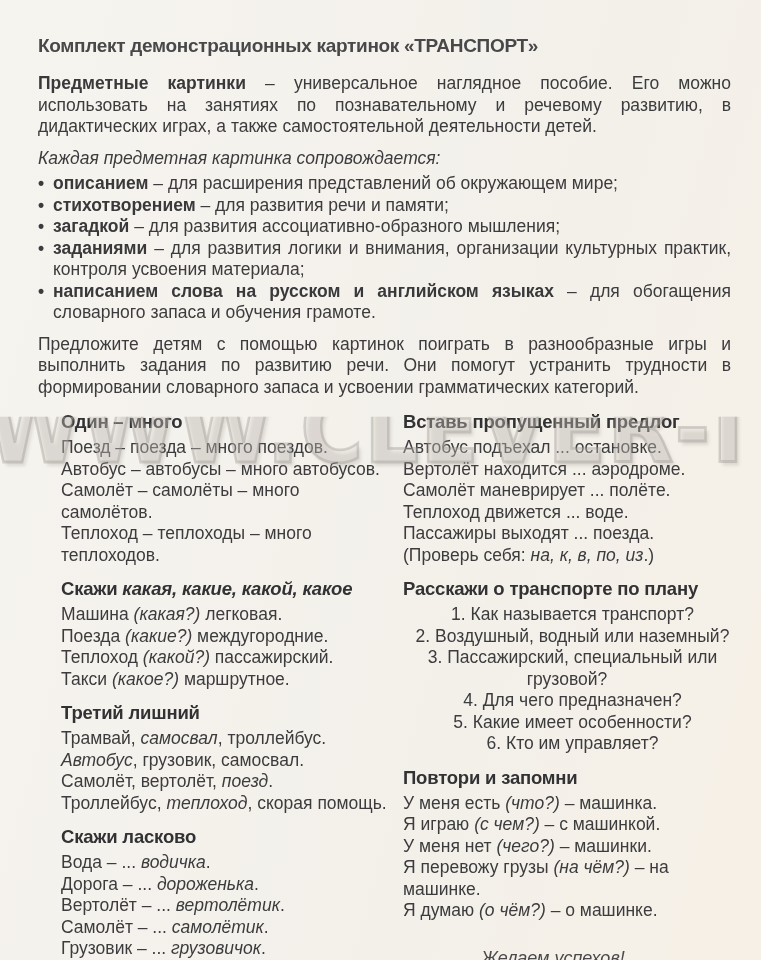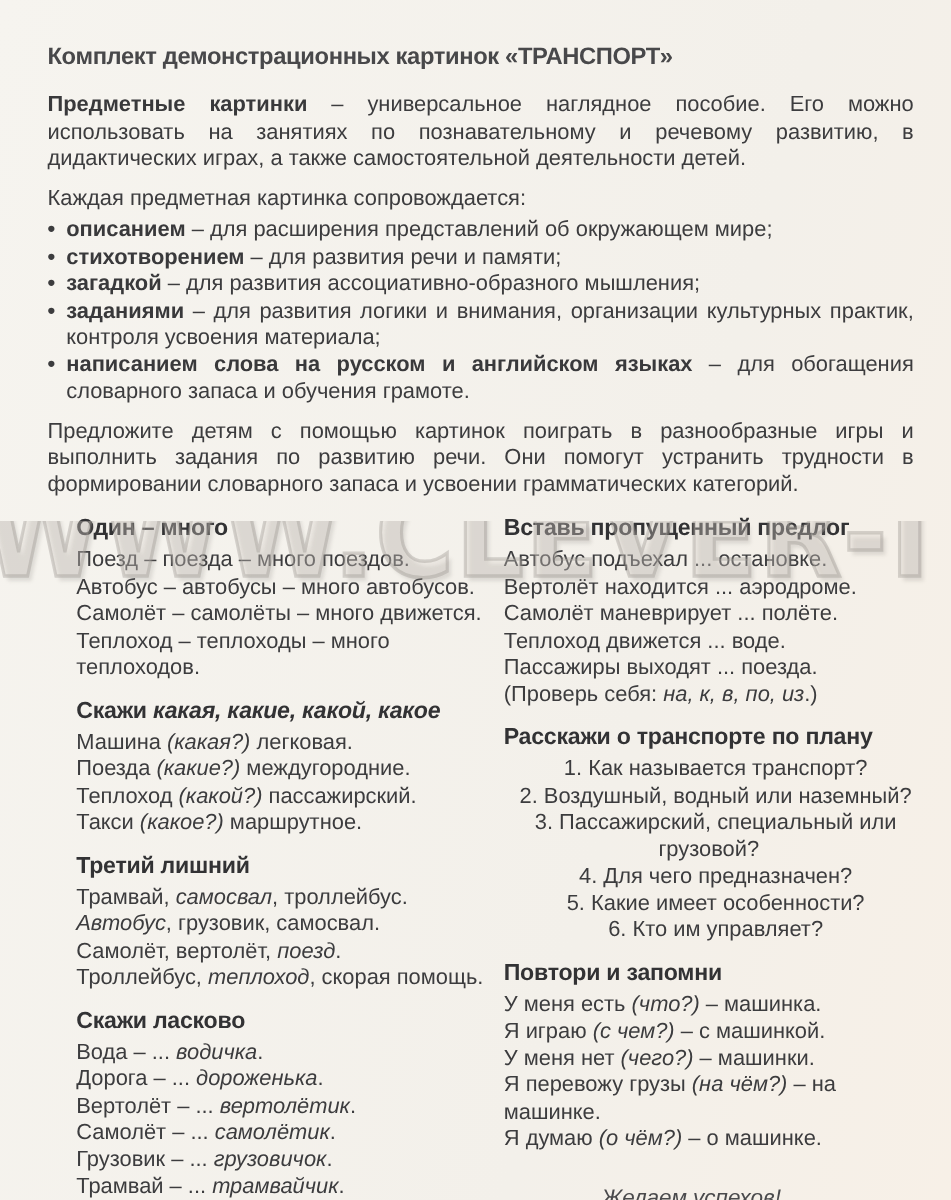--- a/index.html
+++ b/index.html
@@ -27,21 +27,21 @@
 
   h1.title {
     margin: 6px 0 12px 0;
     font-size: 19px; line-height: 31px; font-weight: bold;
     color: #48484a; letter-spacing: -0.3px;
     white-space: nowrap;
   }
   .para { margin: 0 0 6px 0; }
   .justify { text-align: justify; }
   .lead-bold { font-weight: bold; color: #39393b; }
-  .list-intro { margin: 10px 0 4px 0; }
+  .list-intro { margin: 10px 0 4px 0; font-style: italic; }
 
   ul.bullets { list-style: none; margin: 0 0 10px 0; padding: 0; text-align: justify; }
   ul.bullets li { position: relative; padding-left: 15px; }
   ul.bullets .bullet { position: absolute; left: 0; top: 0; font-weight: bold; }
   ul.bullets .bterm { font-weight: bold; color: #39393b; }
 
   .closing { margin: 10px 0 12px 0; }
 
   .cols { display: flex; padding-left: 23px; gap: 14px; margin-top: 12px; }
   .col { flex: 1; min-width: 0; }
@@ -84,21 +84,21 @@
   <p class="para justify closing">Предложите детям с помощью картинок поиграть в разнообразные игры и выполнить задания по развитию речи. Они помогут устранить трудности в формировании словарного запаса и усвоении грамматических категорий.</p>
 
   <div class="cols">
 
     <div class="col left">
 
       <div class="section">
         <div class="sec-heading"><span>Один – много</span><span class="hit"></span></div>
         <div class="line"><span>Поезд – поезда – много поездов.</span><span class="it"></span><span></span></div>
         <div class="line"><span>Автобус – автобусы – много автобусов.</span><span class="it"></span><span></span></div>
-        <div class="line"><span>Самолёт – самолёты – много движется.</span><span class="it"></span><span></span></div>
+        <div class="line"><span>Самолёт – самолёты – много самолётов.</span><span class="it"></span><span></span></div>
         <div class="line"><span>Теплоход – теплоходы – много теплоходов.</span><span class="it"></span><span></span></div>
       </div>
 
       <div class="section">
         <div class="sec-heading"><span>Скажи </span><span class="hit">какая, какие, какой, какое</span></div>
         <div class="line"><span>Машина </span><span class="it">(какая?)</span><span> легковая.</span></div>
         <div class="line"><span>Поезда </span><span class="it">(какие?)</span><span> междугородние.</span></div>
         <div class="line"><span>Теплоход </span><span class="it">(какой?)</span><span> пассажирский.</span></div>
         <div class="line"><span>Такси </span><span class="it">(какое?)</span><span> маршрутное.</span></div>
       </div>

